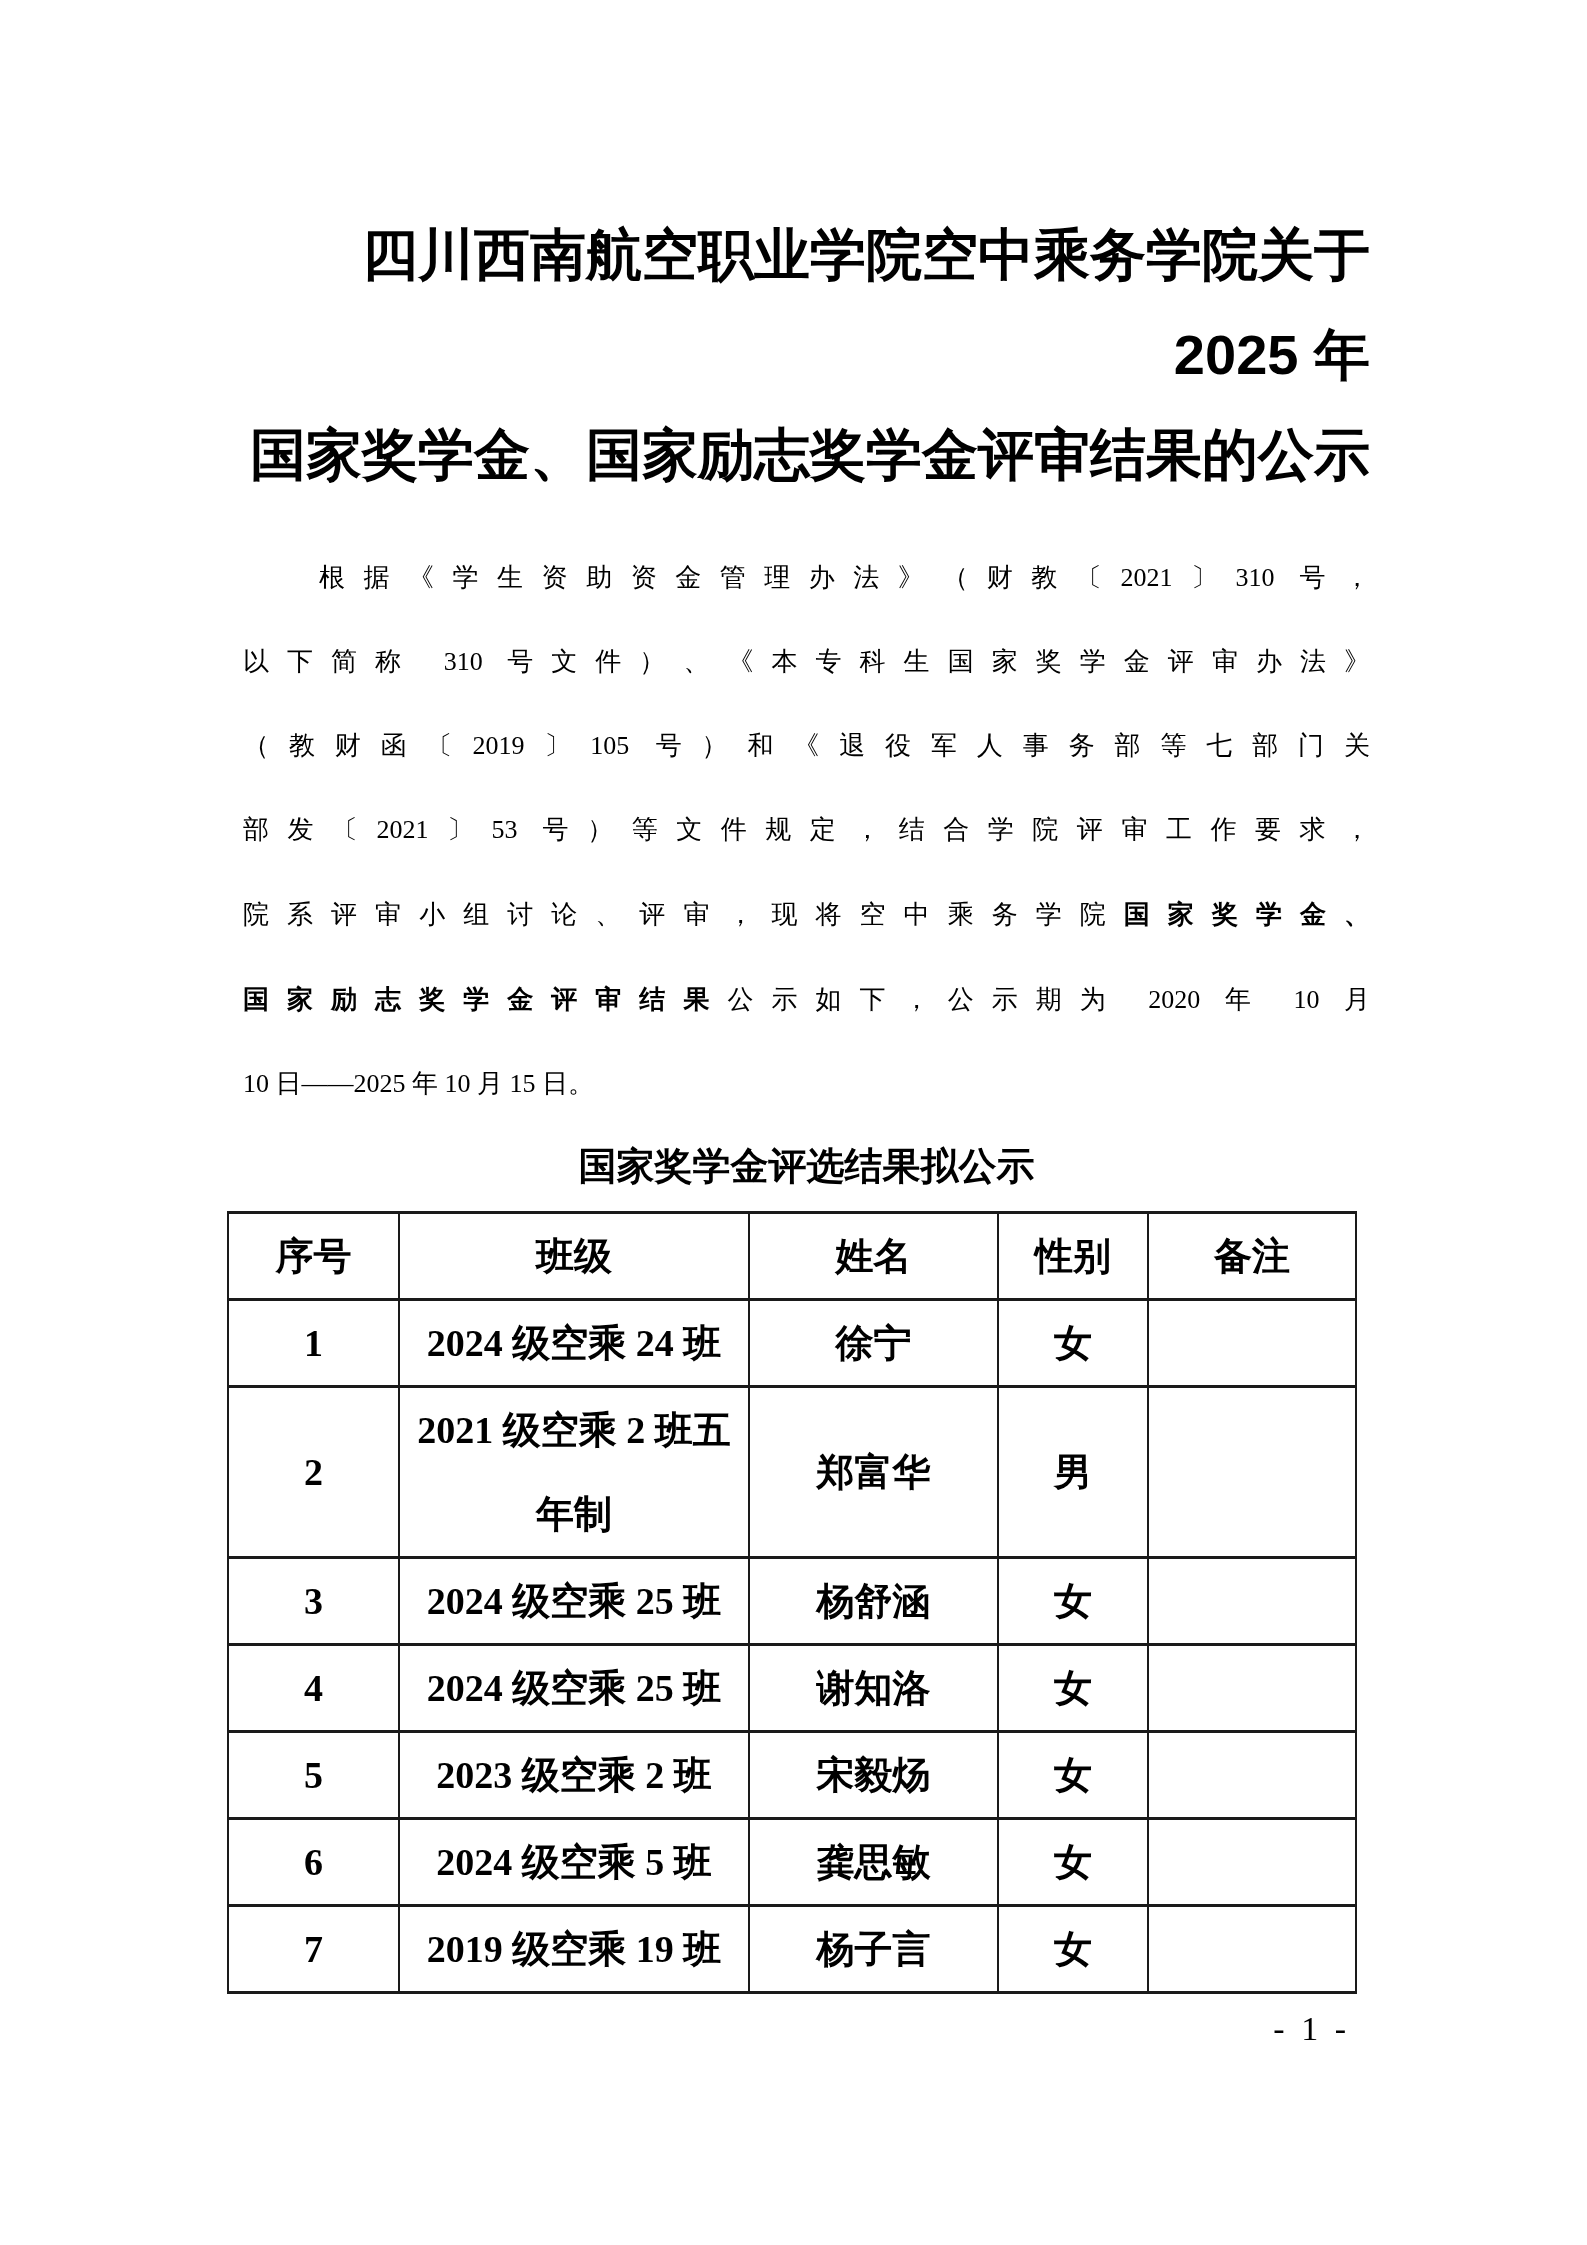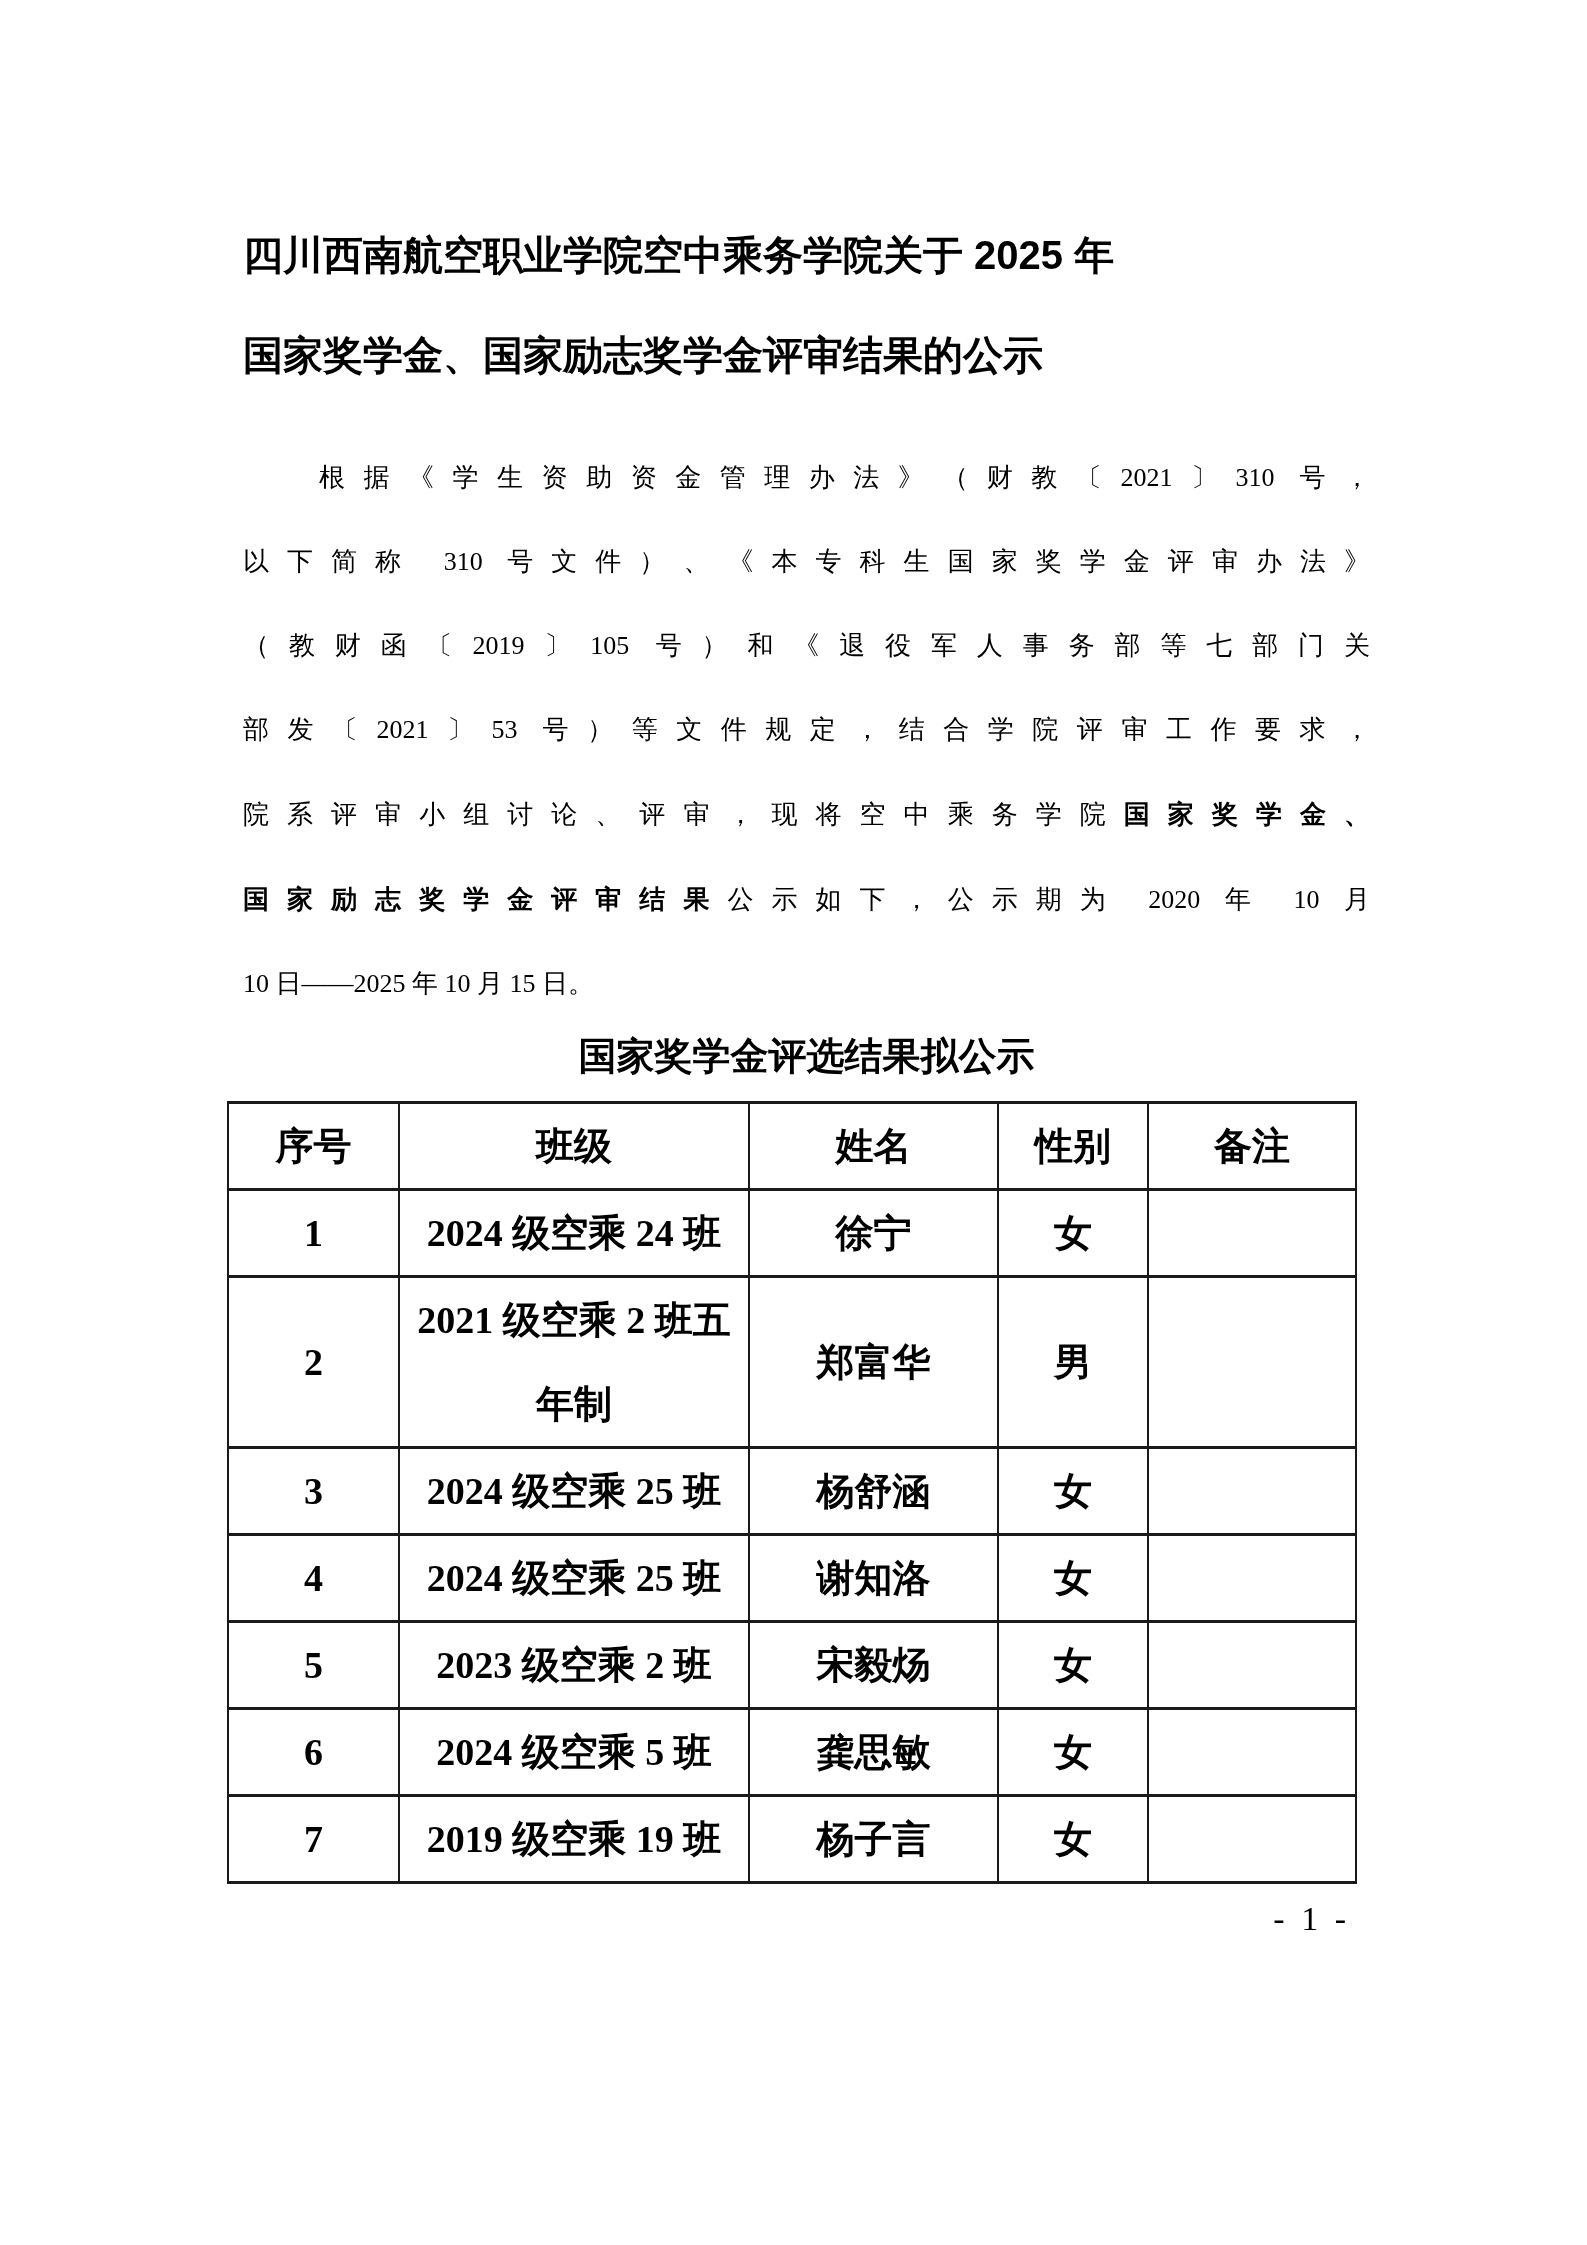--- a/index.html
+++ b/index.html
@@ -9,24 +9,24 @@
     width: 1587px;
     height: 2245px;
     background: #ffffff;
     color: #000000;
     padding: 0 217px 0 243px;
     overflow: hidden;
     font-family: "Liberation Serif", "DejaVu Serif", serif;
   }
   .doc-title {
     padding-top: 205px;
-    text-align: left;
+    text-align: right;
     font-family: "Liberation Sans", "DejaVu Sans", sans-serif;
     font-weight: 700;
-    font-size: 40px;
+    font-size: 56px;
     line-height: 100px;
     color: #000000;
   }
   .body-para {
     margin-top: 31px;
     font-size: 26px;
     line-height: 84px;
     color: #000000;
   }
   .para-line {
@@ -34,21 +34,21 @@
     text-align-last: justify;
     white-space: nowrap;
   }
   .para-line.first { text-indent: 76px; }
   .para-line.last  { text-align-last: left; }
   .hei {
     font-family: "Liberation Sans", "DejaVu Sans", sans-serif;
     font-weight: 700;
   }
   .table-caption {
-    margin-top: 7px;
+    margin-top: 17px;
     text-align: center;
     font-family: "Liberation Sans", "DejaVu Sans", sans-serif;
     font-weight: 700;
     font-size: 38px;
     line-height: 46px;
   }
   table.results-table {
     margin-top: 22px;
     margin-left: -16px;
     width: 1128px;

